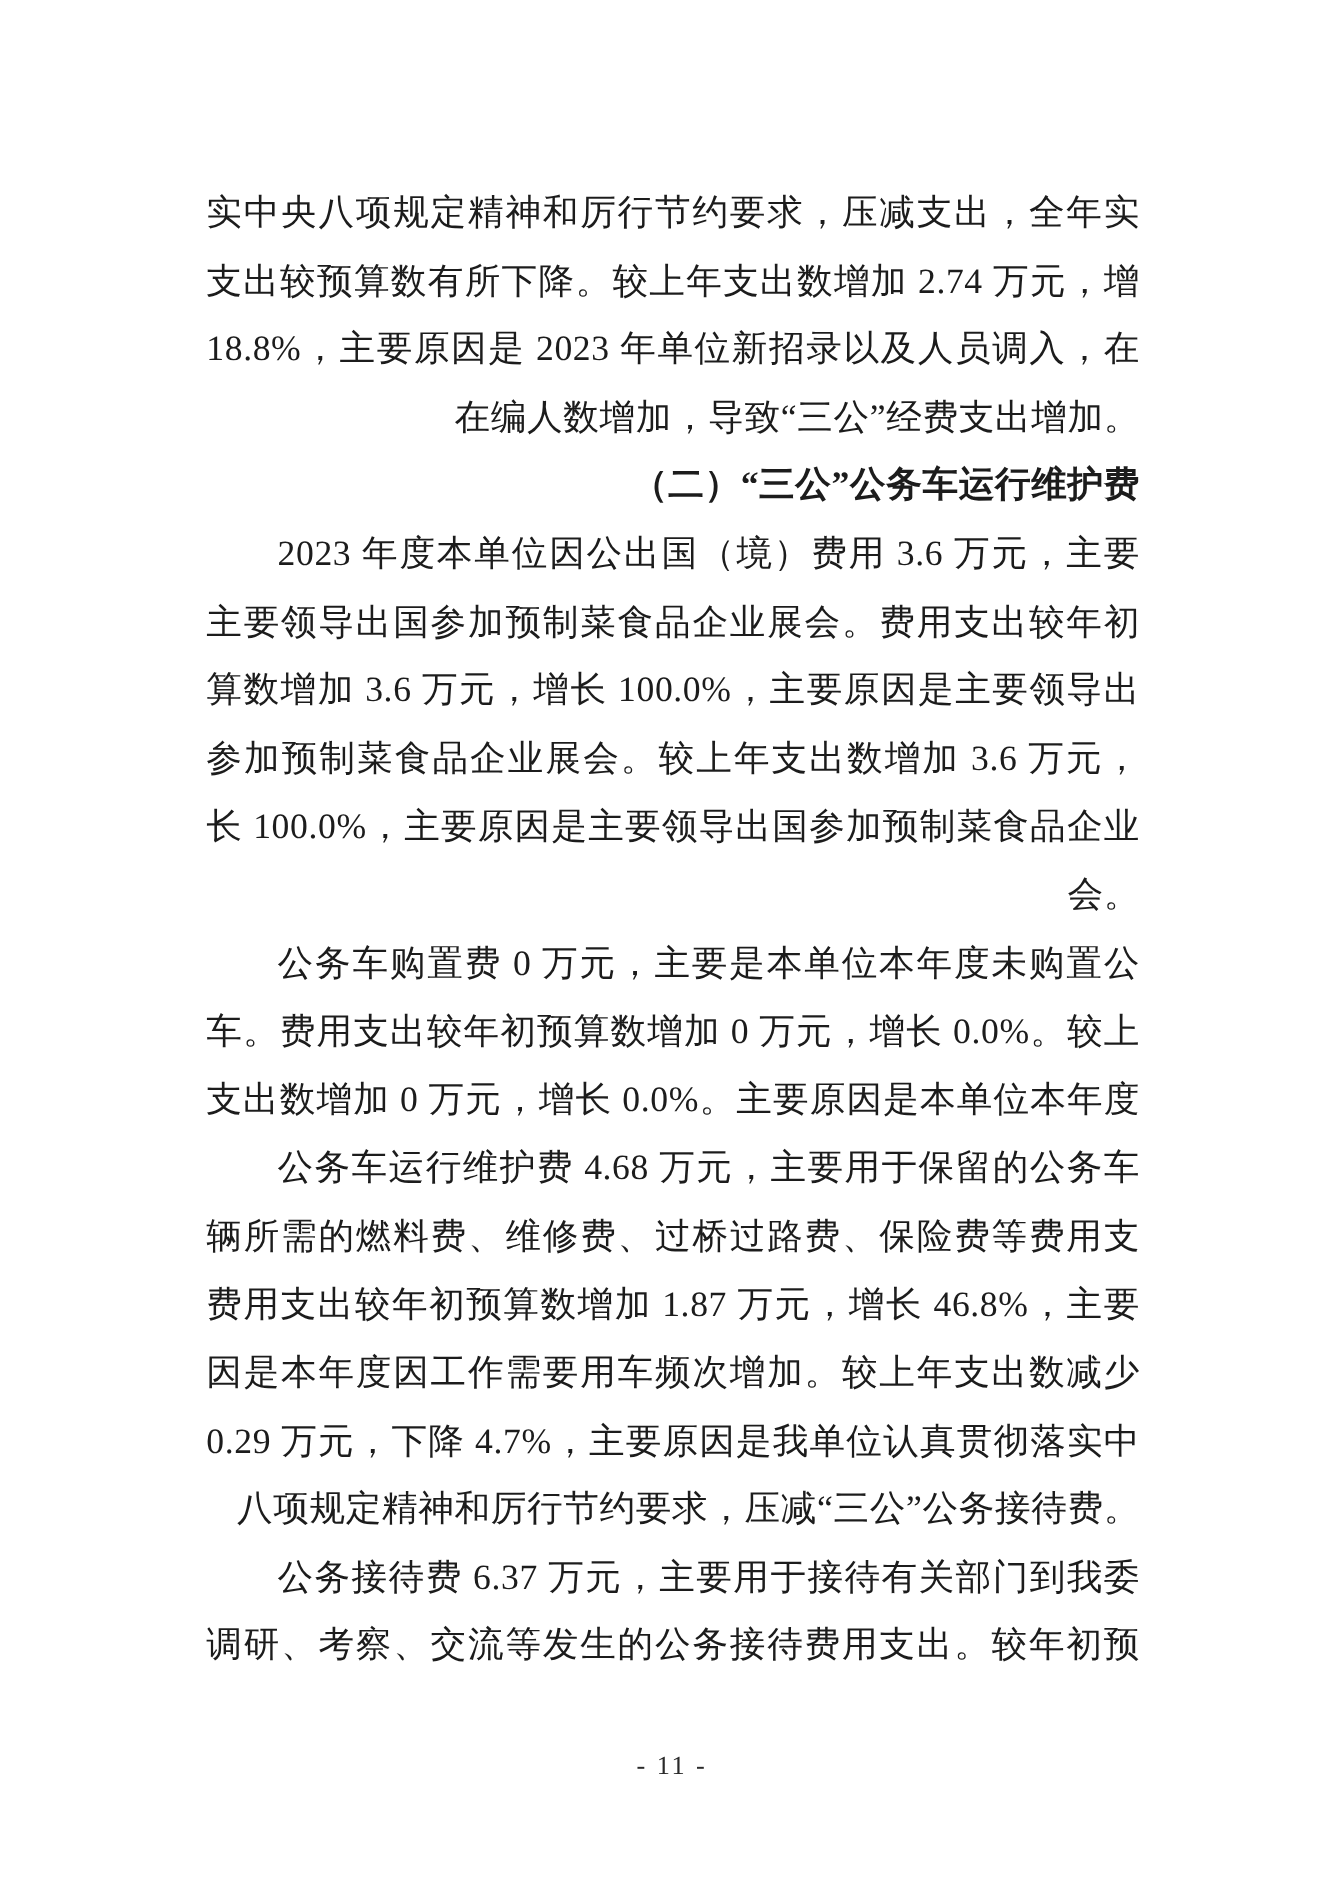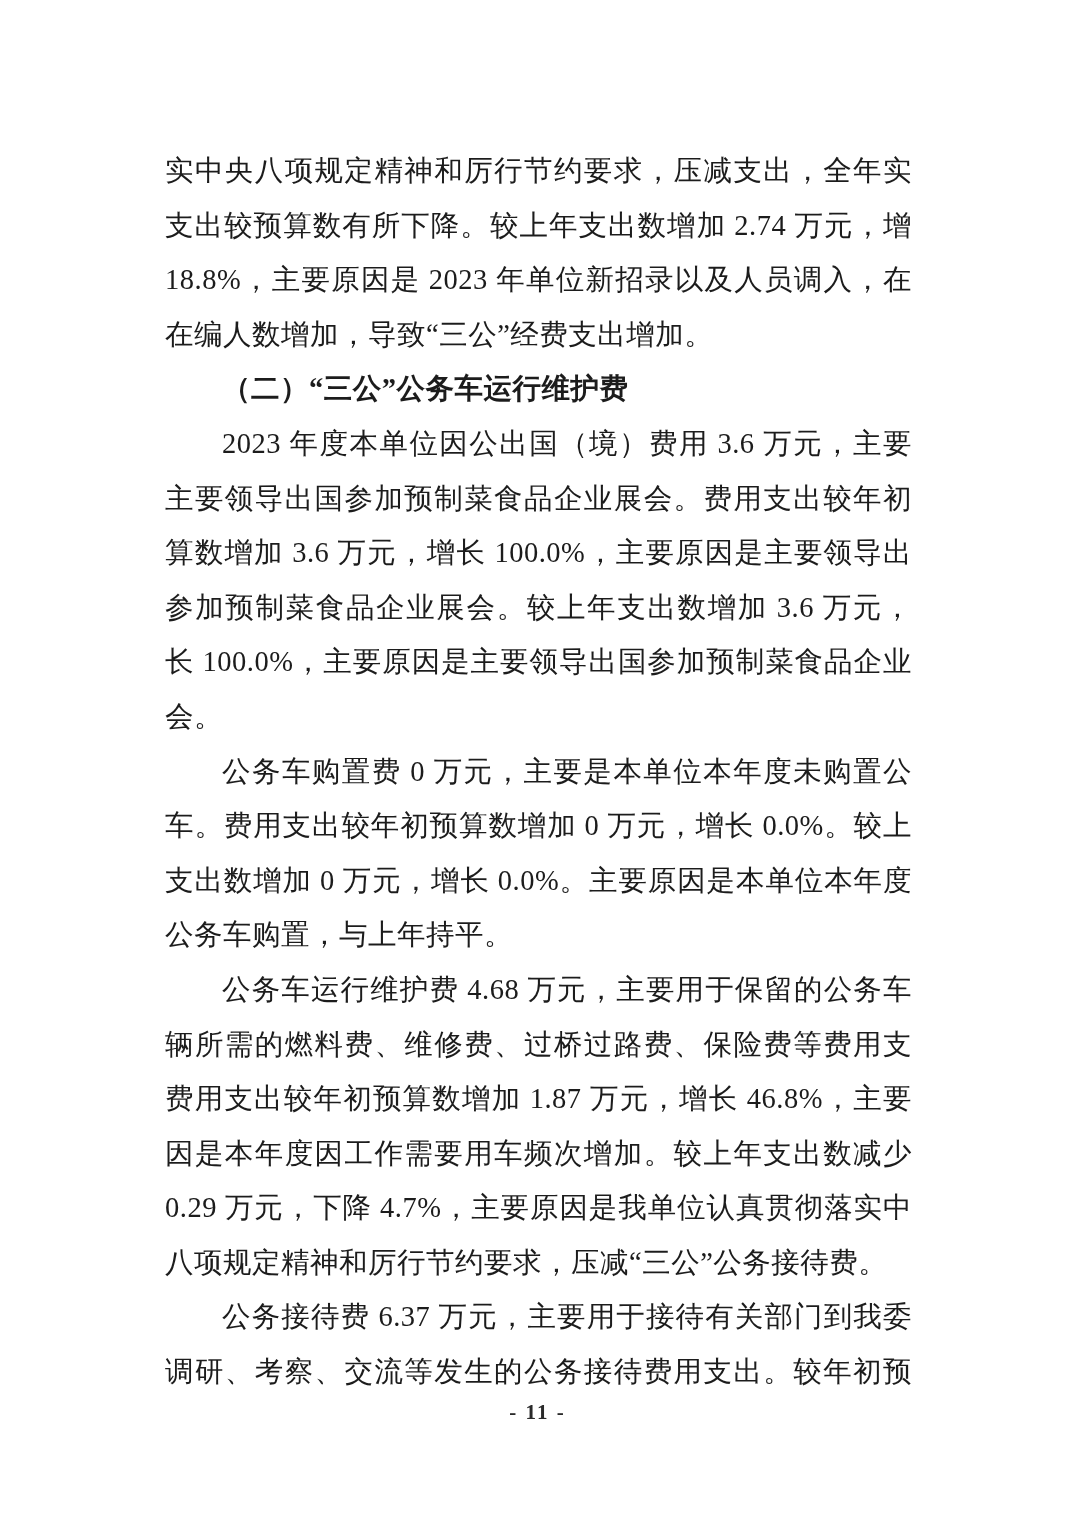--- a/index.html
+++ b/index.html
@@ -16,42 +16,41 @@
     position: absolute;
     left: 165px;
     top: 144px;
     width: 747px;
   }
   .line {
     height: 54.6px;
     line-height: 54.6px;
     font-size: 28.5px;
     letter-spacing: 0.5px;
-    text-align: left;
+    text-align: right;
     overflow: hidden;
   }
   .line.justify {
     text-align: justify;
     text-align-last: justify;
     text-justify: inter-ideograph;
   }
   .line.indent { padding-left: 57px; }
   .line.bold { font-weight: 700; }
   .page-number {
     position: absolute;
     top: 1394px;
     left: 0;
     width: 100%;
     height: 36px;
     line-height: 36px;
     text-align: center;
     font-size: 21px;
     letter-spacing: 2px;
     color: #2a2a2a;
-    font-weight: bold;
   }
 </style>
 </head>
 <body>
 
 <div class="page">
   <div class="text-block">
       <div class="line justify">实中央八项规定精神和厉行节约要求，压减支出，全年实际</div>
       <div class="line justify">支出较预算数有所下降。较上年支出数增加 2.74 万元，增长</div>
       <div class="line justify">18.8%，主要原因是 2023 年单位新招录以及人员调入，在职</div>
@@ -59,21 +58,20 @@
       <div class="line indent bold">（二）“三公”公务车运行维护费</div>
       <div class="line justify indent">2023 年度本单位因公出国（境）费用 3.6 万元，主要是</div>
       <div class="line justify">主要领导出国参加预制菜食品企业展会。费用支出较年初预</div>
       <div class="line justify">算数增加 3.6 万元，增长 100.0%，主要原因是主要领导出国</div>
       <div class="line justify">参加预制菜食品企业展会。较上年支出数增加 3.6 万元，增</div>
       <div class="line justify">长 100.0%，主要原因是主要领导出国参加预制菜食品企业展</div>
       <div class="line">会。</div>
       <div class="line justify indent">公务车购置费 0 万元，主要是本单位本年度未购置公务</div>
       <div class="line justify">车。费用支出较年初预算数增加 0 万元，增长 0.0%。较上年</div>
       <div class="line justify">支出数增加 0 万元，增长 0.0%。主要原因是本单位本年度无</div>
-      <div class="line">公务车购置，与上年持平。</div>
       <div class="line justify indent">公务车运行维护费 4.68 万元，主要用于保留的公务车</div>
       <div class="line justify">辆所需的燃料费、维修费、过桥过路费、保险费等费用支出。</div>
       <div class="line justify">费用支出较年初预算数增加 1.87 万元，增长 46.8%，主要原</div>
       <div class="line justify">因是本年度因工作需要用车频次增加。较上年支出数减少</div>
       <div class="line justify">0.29 万元，下降 4.7%，主要原因是我单位认真贯彻落实中央</div>
       <div class="line">八项规定精神和厉行节约要求，压减“三公”公务接待费。</div>
       <div class="line justify indent">公务接待费 6.37 万元，主要用于接待有关部门到我委</div>
       <div class="line justify">调研、考察、交流等发生的公务接待费用支出。较年初预算</div>
     </div>
   <div class="page-number">- 11 -</div>

